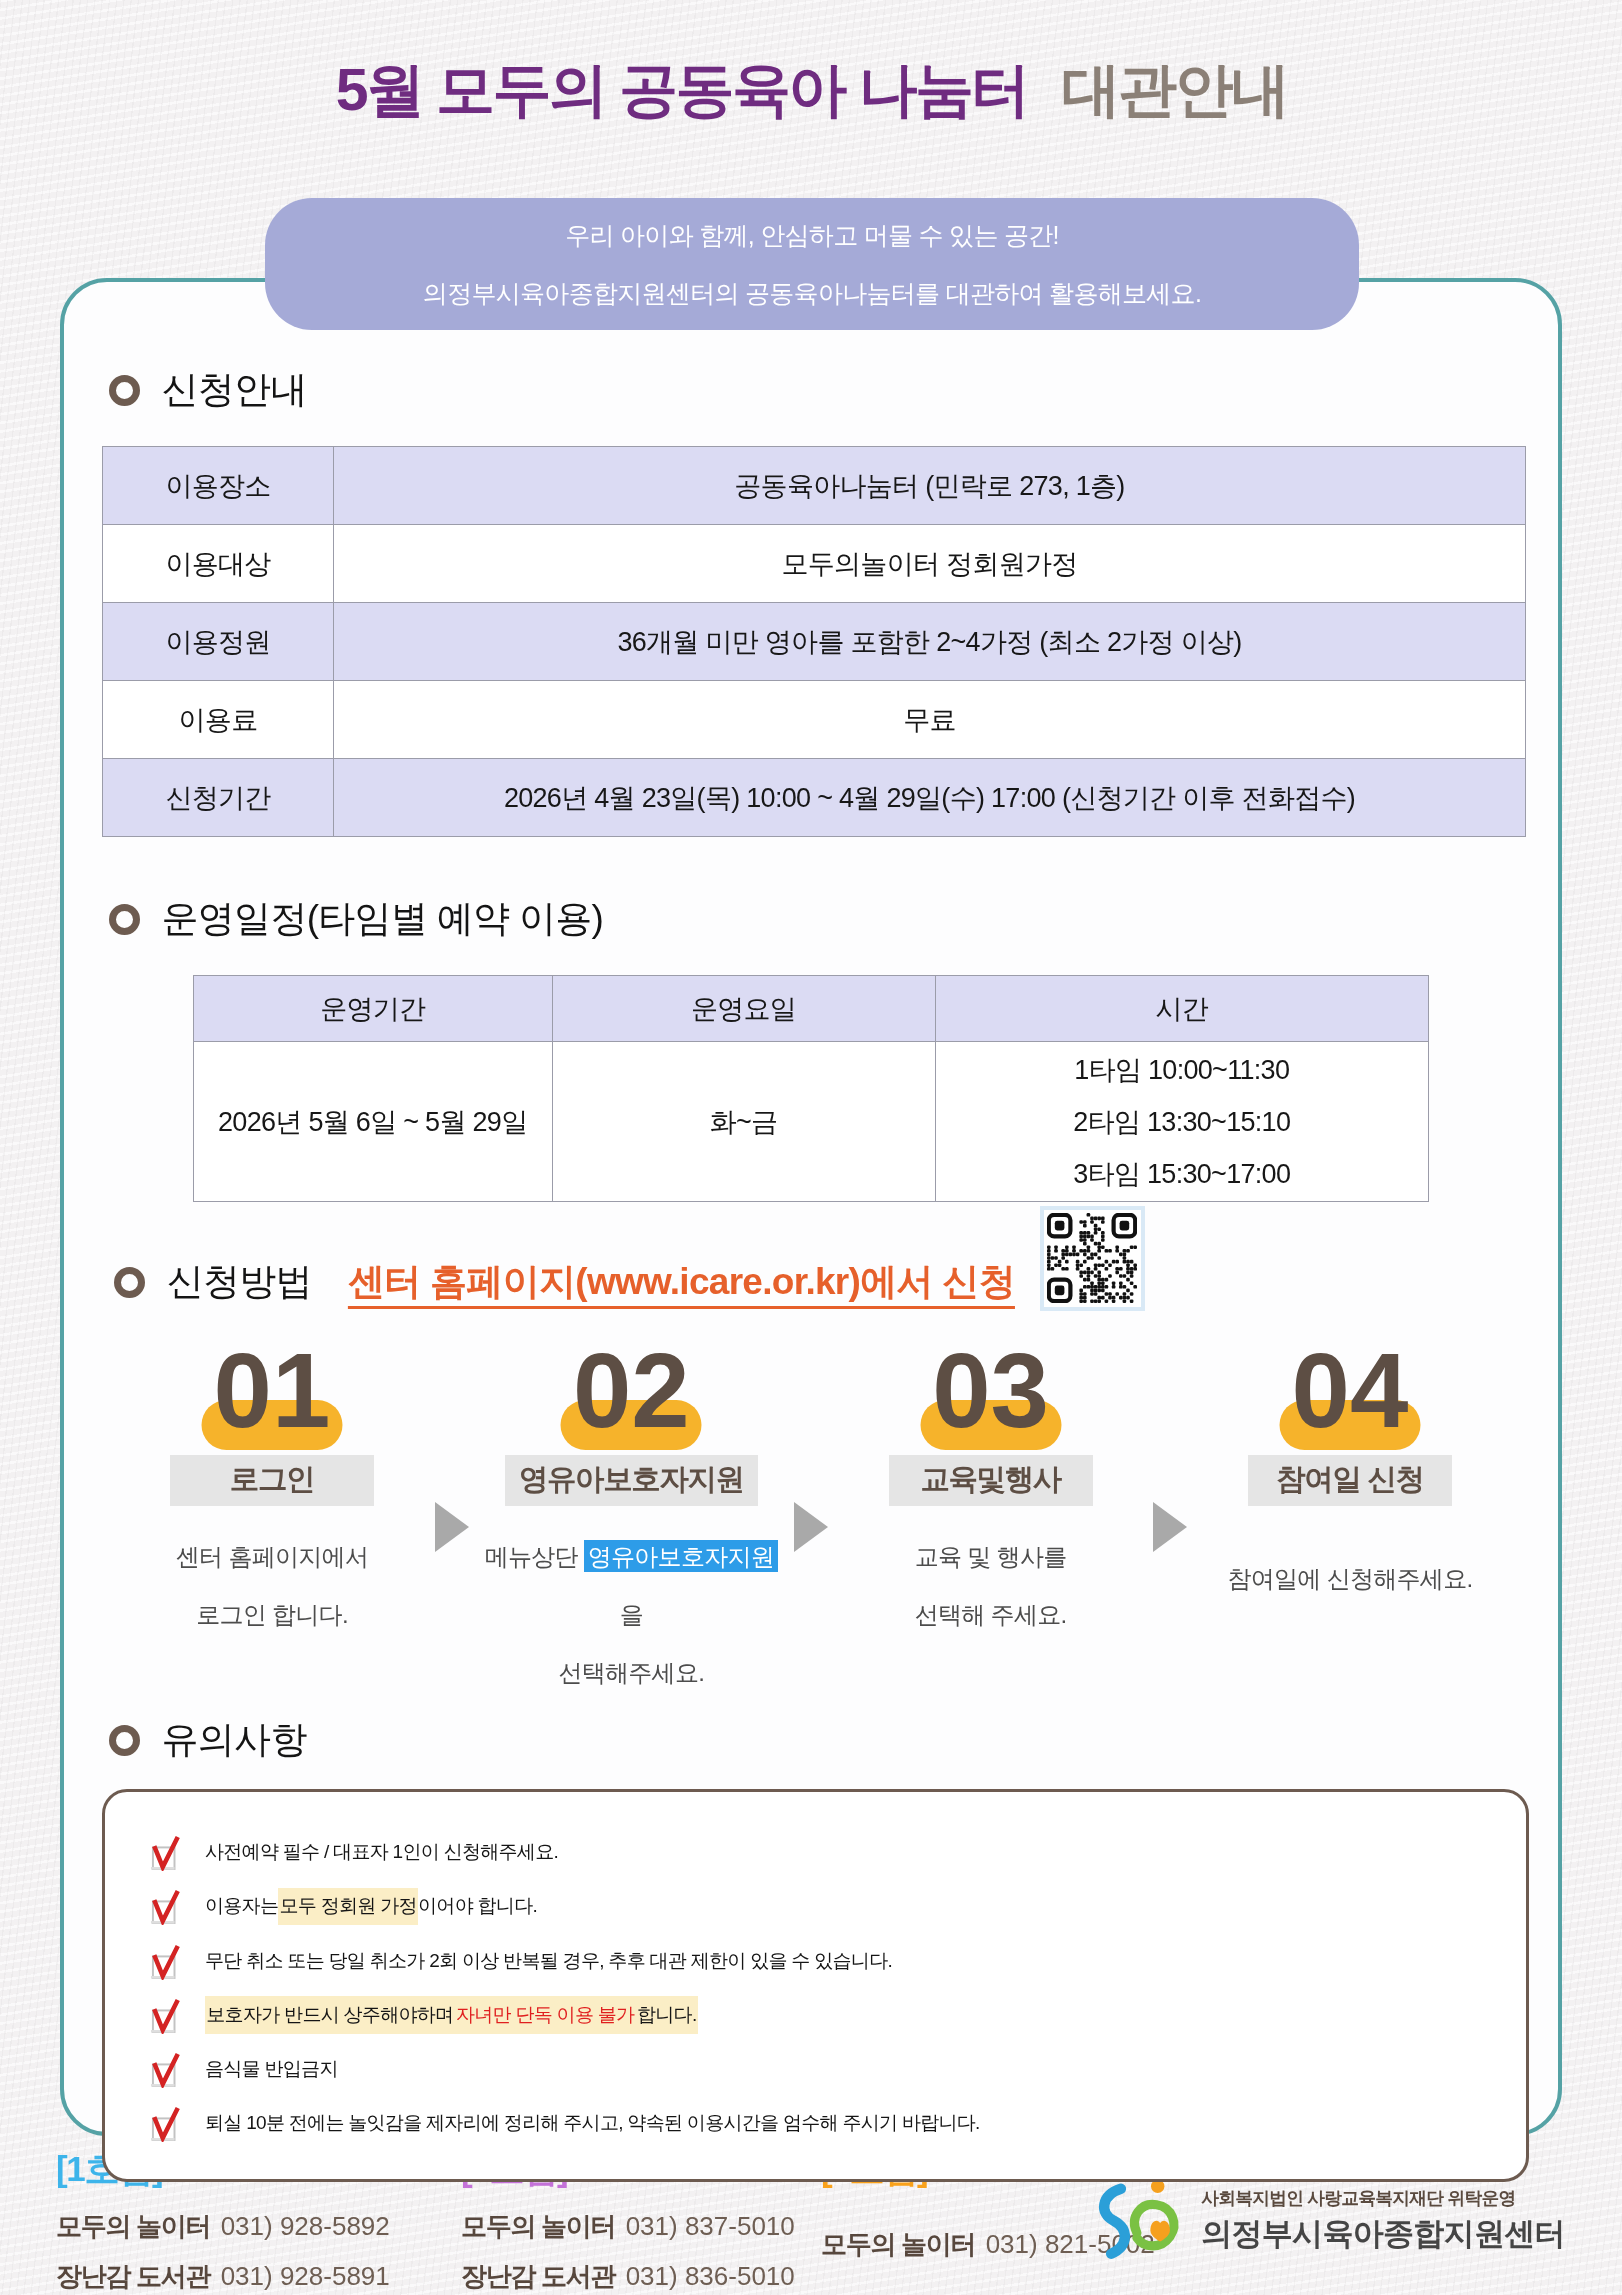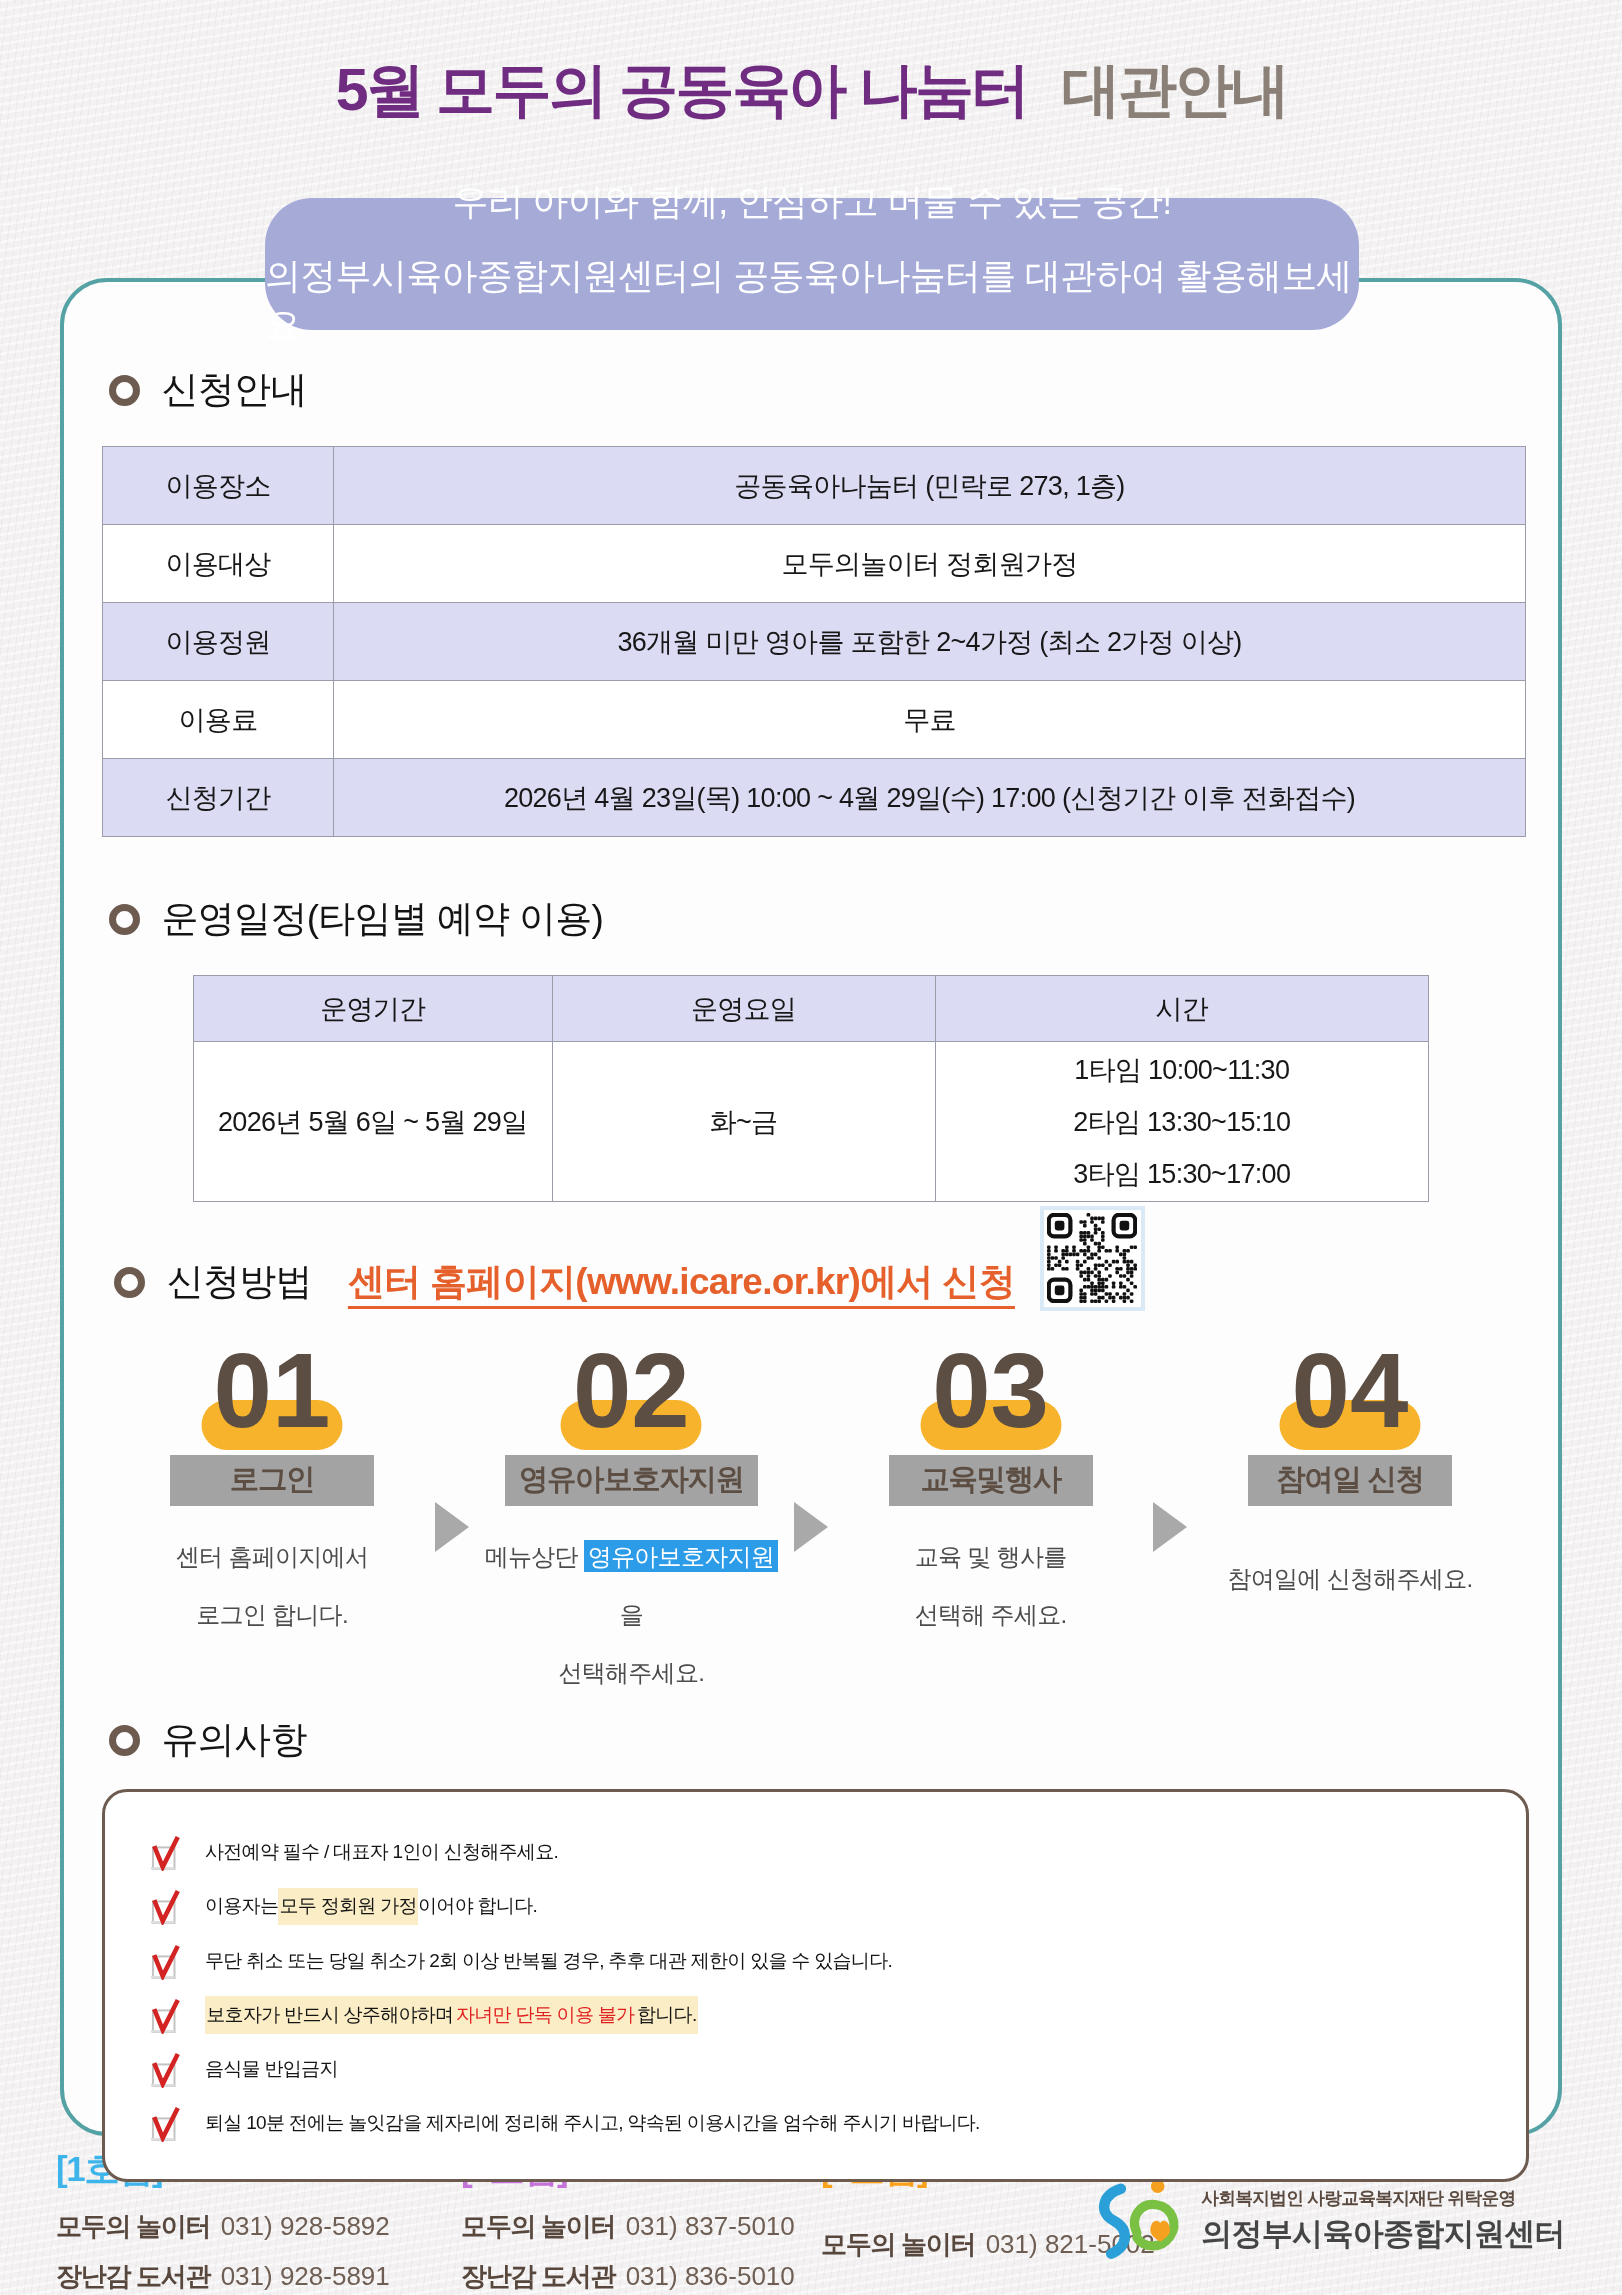--- a/index.html
+++ b/index.html
@@ -13,21 +13,21 @@
   }
   
   .title{position:absolute;top:51px;left:0;right:0;text-align:center;
     font-weight:800;font-size:59px;letter-spacing:-2.6px;white-space:nowrap;}
   .title-main{color:#6f2c80;}
   .title-sub{color:#8b8077;margin-left:34px;}
   
   .banner{position:absolute;top:198px;left:265px;width:1094px;height:132px;
     background:#a5aad7;border-radius:47px;z-index:3;color:#ffffff;
     display:flex;flex-direction:column;justify-content:center;align-items:center;gap:25px;
-    font-size:36px;letter-spacing:-0.7px;}
+    font-size:25px;letter-spacing:-0.7px;}
   
   .content-box{position:absolute;top:278px;left:60px;width:1502px;height:1858px;
     box-sizing:border-box;background:#fdfdfe;border:4.6px solid #55a2a5;border-radius:47px;
     z-index:1;padding:85px 38px 0 38px;}
   
   .sec-head{display:flex;align-items:center;height:46px;font-size:37px;color:#141414;letter-spacing:-0.7px;}
   .ring{width:17px;height:17px;border:7.2px solid #6d5b50;border-radius:50%;margin:0 22px 0 6.5px;flex:0 0 auto;}
   
   table{border-collapse:collapse;}
   .apply-table{width:1424px;margin:33px auto 0;font-size:27px;color:#171717;table-layout:fixed;}
@@ -47,21 +47,21 @@
     text-decoration:underline;text-decoration-thickness:2.6px;text-underline-offset:11.8px;}
   .qr-frame{margin-left:25px;position:relative;top:-23.6px;background:#ffffff;
     border:4.6px solid #d9e9f6;padding:3.3px;line-height:0;flex:0 0 auto;}
   
   .steps{display:flex;justify-content:space-between;align-items:flex-start;margin:3.9px 13px 0 13px;}
   .step{width:314px;text-align:center;}
   .step-num{position:relative;display:inline-block;font-size:105px;line-height:105px;font-weight:800;color:#5d4e44;z-index:1;}
   .step-pill{position:absolute;left:50%;transform:translateX(-50%);bottom:-6.5px;width:141px;height:50px;
     background:#f6b32b;border-radius:26px;z-index:-1;}
   .step-label{margin-top:11.8px;}
-  .step-label span{display:inline-block;min-width:175px;padding:5.2px 14.4px;background:#a3a3a3;
+  .step-label span{display:inline-block;min-width:175px;padding:5.2px 14.4px;background:#e5e5e5;
     color:#5d4e44;font-weight:800;font-size:29.4px;letter-spacing:-1.3px;}
   .step-desc{margin-top:22px;font-size:24px;color:#4c4c4c;line-height:58px;letter-spacing:-0.7px;}
   .step-desc.late{padding-top:31px;line-height:39px;}
   .hl-blue{background:#2d9ce8;color:#ffffff;padding:2.6px 3.9px;}
   .arrow-right{flex:0 0 auto;width:0;height:0;border-left:34px solid #a9a9a9;
     border-top:25px solid transparent;border-bottom:25px solid transparent;margin-top:164px;}
   
   .notes-head{margin-top:15.7px;}
   .notes-box{box-sizing:border-box;width:1427px;height:393px;margin:26px auto 0;
     background:#ffffff;border:3.3px solid #6d5b50;border-radius:25px;

